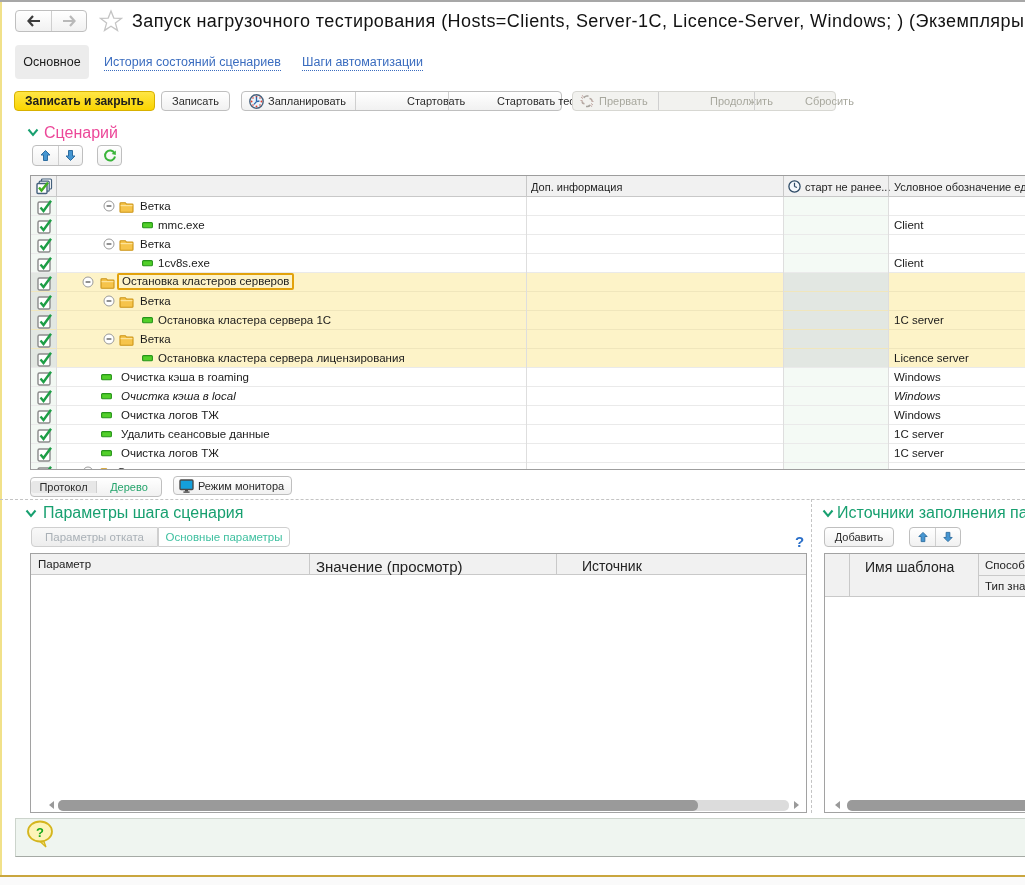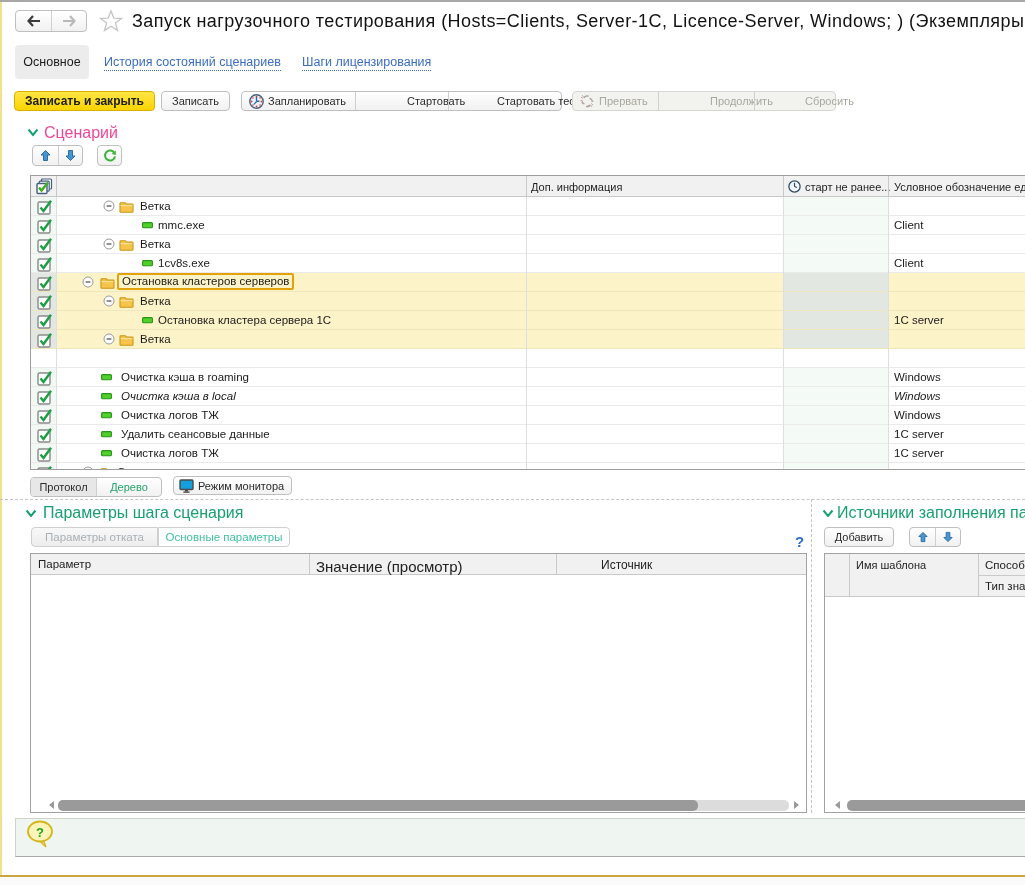--- a/index.html
+++ b/index.html
@@ -40,21 +40,21 @@
   </div>
 
   <svg class="abs" style="left:99px;top:9px;" width="24" height="23" viewBox="0 0 24 23">
     <path d="M12 2 L14.8 9.1 L22.4 9.4 L16.4 14.1 L18.5 21.4 L12 17.2 L5.5 21.4 L7.6 14.1 L1.6 9.4 L9.2 9.1 Z" fill="none" stroke="#c4c4c4" stroke-width="1.3"></path>
   </svg>
 
   <div class="abs" style="left:132px;top:11px;width:900px;height:24px;font-size:18px;letter-spacing:0.45px;color:#121212;white-space:nowrap;overflow:hidden;">Запуск нагрузочного тестирования (Hosts=Clients, Server-1C, Licence-Server, Windows; ) (Экземпляры</div>
 
   <div class="abs" style="left:15px;top:45px;width:74px;height:34px;background:#ececec;border-radius:4px;display:flex;align-items:center;justify-content:center;font-size:12.5px;color:#1a1a1a;">Основное</div>
   <div class="abs" style="left:104px;top:55px;font-size:12.5px;color:#3a6cbf;border-bottom:1px dotted #3a6cbf;padding-bottom:1px;">История состояний сценариев</div>
-  <div class="abs" style="left:302px;top:55px;font-size:12.5px;color:#3a6cbf;border-bottom:1px dotted #3a6cbf;padding-bottom:1px;">Шаги лицензирования</div>
+  <div class="abs" style="left:302px;top:55px;font-size:12.5px;color:#3a6cbf;border-bottom:1px dotted #3a6cbf;padding-bottom:1px;">Шаги автоматизации</div>
 
   <div class="btn" style="left:14px;top:91px;width:141px;height:20px;background:linear-gradient(#ffe646,#fad400);border-color:#d8b100;font-weight:bold;font-size:12px;color:#20201c;">Записать и закрыть</div>
   <div class="btn" style="left:161px;top:91px;width:69px;height:20px;">Записать</div>
 
   <div class="grp" style="left:241px;top:91px;width:321px;height:20px;">
     <div class="seg" style="width:113px;">
       <svg style="margin-left:7px;" width="15" height="15" viewBox="0 0 15 15">
         <circle cx="7.5" cy="7.5" r="6.7" fill="#eaf3fb" stroke="#47617c" stroke-width="1.4"></circle>
         <circle cx="7.5" cy="2.6" r="0.9" fill="#e03c2c"></circle>
           <circle cx="7.5" cy="12.4" r="0.9" fill="#e03c2c"></circle>
@@ -270,20 +270,33 @@
         </svg>
         <svg style="position:absolute;left:72px;top:3px;" width="12" height="12" viewBox="0 0 12 12">
           <circle cx="6" cy="6" r="5" fill="#fff" stroke="#9a9a9a" stroke-width="1"></circle>
           <path d="M3.6 6 L8.4 6" stroke="#555" stroke-width="1.3"></path>
         </svg>
         <svg style="position:absolute;left:88px;top:3px;" width="15" height="13" viewBox="0 0 15 13">
           <path d="M1 3.5 L1 11.5 Q1 12.3 1.8 12.3 L13.2 12.3 Q14 12.3 14 11.5 L14 4.8 Q14 4 13.2 4 L7.5 4 L6.3 2.7 L1.8 2.7 Q1 2.7 1 3.5 Z" fill="#f6c44b" stroke="#cc9416" stroke-width="1.1"></path>
           <path d="M1.6 5.6 L13.4 5.6" stroke="#fde39a" stroke-width="1.2"></path>
         </svg>
         <div class="rowtxt" style="left:109px;">Ветка</div>
+      </div>
+    <div style="position:absolute;left:0;top:173px;width:995px;height:19px;background:#fdf3c8;overflow:hidden;">
+        <div style="position:absolute;left:0;top:0;width:25px;height:19px;background:#e2e7e2;"></div>
+        <div style="position:absolute;left:752px;top:0;width:105px;height:19px;background:#e2e7e2;"></div>
+        <svg style="position:absolute;left:6px;top:2px;" width="16" height="16" viewBox="0 0 16 16">
+          <rect x="1" y="3" width="12" height="12" rx="1.5" fill="#fff" stroke="#8a8a8a" stroke-width="1.4"></rect>
+          <path d="M3.5 8.5 L6.5 12 L14 1.8" stroke="#1d9e45" stroke-width="2.4" fill="none"></path>
+        </svg>
+        <svg style="position:absolute;left:111px;top:6px;" width="11" height="7" viewBox="0 0 11 7">
+          <rect x="0.6" y="0.6" width="9.8" height="5.2" rx="1" fill="#52d02a" stroke="#27941a" stroke-width="1.1"></rect>
+        </svg>
+        <div class="rowtxt" style="left:127px;">Остановка кластера сервера лицензирования</div>
+        <div class="rowtxt" style="left:863px;">Licence server</div>
       </div>
     <div style="position:absolute;left:0;top:192px;width:995px;height:25px;background:#ffffff;overflow:hidden;">
         <div style="position:absolute;left:0;top:0;width:25px;height:19px;background:#f2f8f3;"></div>
         <div style="position:absolute;left:752px;top:0;width:105px;height:19px;background:#f4faf5;"></div>
         <svg style="position:absolute;left:6px;top:2px;" width="16" height="16" viewBox="0 0 16 16">
           <rect x="1" y="3" width="12" height="12" rx="1.5" fill="#fff" stroke="#8a8a8a" stroke-width="1.4"></rect>
           <path d="M3.5 8.5 L6.5 12 L14 1.8" stroke="#1d9e45" stroke-width="2.4" fill="none"></path>
         </svg>
         <svg style="position:absolute;left:70px;top:6px;" width="11" height="7" viewBox="0 0 11 7">
           <rect x="0.6" y="0.6" width="9.8" height="5.2" rx="1" fill="#52d02a" stroke="#27941a" stroke-width="1.1"></rect>
@@ -378,21 +391,21 @@
     <div class="vline" style="left:25px;top:0;height:21px;background:#c8c8c8;"></div>
     <div class="vline" style="left:25px;top:21px;height:272px;background:#dedede;"></div>
     <div class="vline" style="left:495px;top:0;height:21px;background:#c8c8c8;"></div>
     <div class="vline" style="left:495px;top:21px;height:272px;background:#dedede;"></div>
     <div class="vline" style="left:752px;top:0;height:21px;background:#c8c8c8;"></div>
     <div class="vline" style="left:752px;top:21px;height:272px;background:#dedede;"></div>
     <div class="vline" style="left:857px;top:0;height:21px;background:#c8c8c8;"></div>
     <div class="vline" style="left:857px;top:21px;height:272px;background:#dedede;"></div>
   </div>
 
-  <div class="grp" style="left:30px;top:477px;width:132px;height:20px;">
+  <div class="grp" style="left:30px;top:477px;width:132px;height:20px;align-items:center;">
     <div class="seg" style="width:65px;justify-content:center;background:#e7e7e7;border-radius:3px 0 0 3px;">Протокол</div>
     <div class="seg" style="width:65px;justify-content:center;color:#25a46c;">Дерево</div>
   </div>
   <div class="btn" style="left:173px;top:476px;width:119px;height:19px;justify-content:flex-start;">
     <svg style="margin-left:5px;" width="15" height="14" viewBox="0 0 15 14">
       <rect x="1" y="1" width="13" height="9.5" rx="1" fill="#14a0dc" stroke="#4a4a4a" stroke-width="1.4"></rect>
       <rect x="6" y="10.5" width="3" height="2" fill="#4a4a4a"></rect>
       <rect x="4.4" y="12.4" width="6.2" height="1.4" fill="#4a4a4a"></rect>
     </svg>
     <span style="margin-left:4px;">Режим монитора</span>
@@ -408,21 +421,21 @@
   <div class="abs" style="left:43px;top:504px;font-size:16px;color:#18a070;">Параметры шага сценария</div>
   <div class="abs" style="left:795px;top:533px;font-size:15px;font-weight:bold;color:#2a6fc9;">?</div>
 
   <div class="abs" style="left:31px;top:527px;width:127px;height:20px;box-sizing:border-box;border:1px solid #cfcfcf;border-radius:4px 0 0 4px;background:linear-gradient(#f8f8f8,#ededed);display:flex;align-items:center;justify-content:center;font-size:11.5px;color:#a9b0b6;">Параметры отката</div>
   <div class="abs" style="left:158px;top:527px;width:132px;height:20px;box-sizing:border-box;border:1px solid #cfcfcf;border-radius:0 4px 4px 0;background:#fff;display:flex;align-items:center;justify-content:center;font-size:11.5px;color:#3fc0a0;">Основные параметры</div>
 
   <div class="abs" style="left:30px;top:553px;width:777px;height:260px;box-sizing:border-box;border:1px solid #a2a2a2;background:#fff;">
     <div style="position:absolute;left:0;top:0;width:100%;height:21px;background:#f1f1f1;border-bottom:1px solid #c9c9c9;box-sizing:border-box;"></div>
     <div style="position:absolute;left:7px;top:4px;font-size:11.5px;color:#222;">Параметр</div>
     <div style="position:absolute;left:285px;top:4px;font-size:15px;color:#222;">Значение (просмотр)</div>
-    <div style="position:absolute;left:542px;top:4px;font-size:12px;color:#222;padding-left:28px;">Источник</div>
+    <div style="position:absolute;left:523px;top:4px;font-size:14px;color:#222;padding-left:28px;">Источник</div>
     <div style="position:absolute;left:278px;top:0;width:1px;height:21px;background:#c9c9c9;"></div>
     <div style="position:absolute;left:525px;top:0;width:1px;height:21px;background:#c9c9c9;"></div>
 
     <div style="position:absolute;left:18px;top:247px;width:0;height:0;border-top:4px solid transparent;border-bottom:4px solid transparent;border-right:5px solid #9a9a9a;"></div>
     <div style="position:absolute;left:27px;top:246px;width:731px;height:11px;background:#dcdcdc;border-radius:5px;"></div>
     <div style="position:absolute;left:27px;top:246px;width:640px;height:11px;background:#9a9a9a;border-radius:5px;"></div>
     <div style="position:absolute;left:763px;top:247px;width:0;height:0;border-top:4px solid transparent;border-bottom:4px solid transparent;border-left:5px solid #9a9a9a;"></div>
   </div>
 
   <svg class="abs" style="left:822px;top:509px;" width="12" height="9" viewBox="0 0 12 9">
@@ -439,21 +452,21 @@
     </div>
     <div class="seg" style="width:25px;justify-content:center;">
       <svg width="12" height="12" viewBox="0 0 13 13">
           <path d="M6.5 11.5 L2 7 L4.5 7 L4.5 1.5 L8.5 1.5 L8.5 7 L11 7 Z" fill="#4596d2" stroke="#2d6da0" stroke-width="1"></path>
         </svg>
     </div>
   </div>
 
   <div class="abs" style="left:824px;top:553px;width:201px;height:260px;box-sizing:border-box;border:1px solid #a2a2a2;border-right:none;background:#fff;">
     <div style="position:absolute;left:0;top:0;width:100%;height:43px;background:#f1f1f1;border-bottom:1px solid #c9c9c9;box-sizing:border-box;"></div>
-    <div style="position:absolute;left:31px;top:5px;font-size:11px;color:#222;white-space:nowrap;">Имя шаблона</div>
+    <div style="position:absolute;left:40px;top:5px;font-size:14px;color:#222;white-space:nowrap;">Имя шаблона</div>
     <div style="position:absolute;left:160px;top:5px;font-size:11.5px;color:#222;white-space:nowrap;">Способ з</div>
     <div style="position:absolute;left:160px;top:26px;font-size:11.5px;color:#222;white-space:nowrap;">Тип знач</div>
     <div style="position:absolute;left:24px;top:0;width:1px;height:43px;background:#c9c9c9;"></div>
     <div style="position:absolute;left:153px;top:0;width:1px;height:43px;background:#c9c9c9;"></div>
     <div style="position:absolute;left:153px;top:21px;width:48px;height:1px;background:#c9c9c9;"></div>
 
     <div style="position:absolute;left:10px;top:247px;width:0;height:0;border-top:4px solid transparent;border-bottom:4px solid transparent;border-right:5px solid #9a9a9a;"></div>
     <div style="position:absolute;left:22px;top:246px;width:179px;height:11px;background:#9a9a9a;border-radius:5px 0 0 5px;"></div>
   </div>
 

